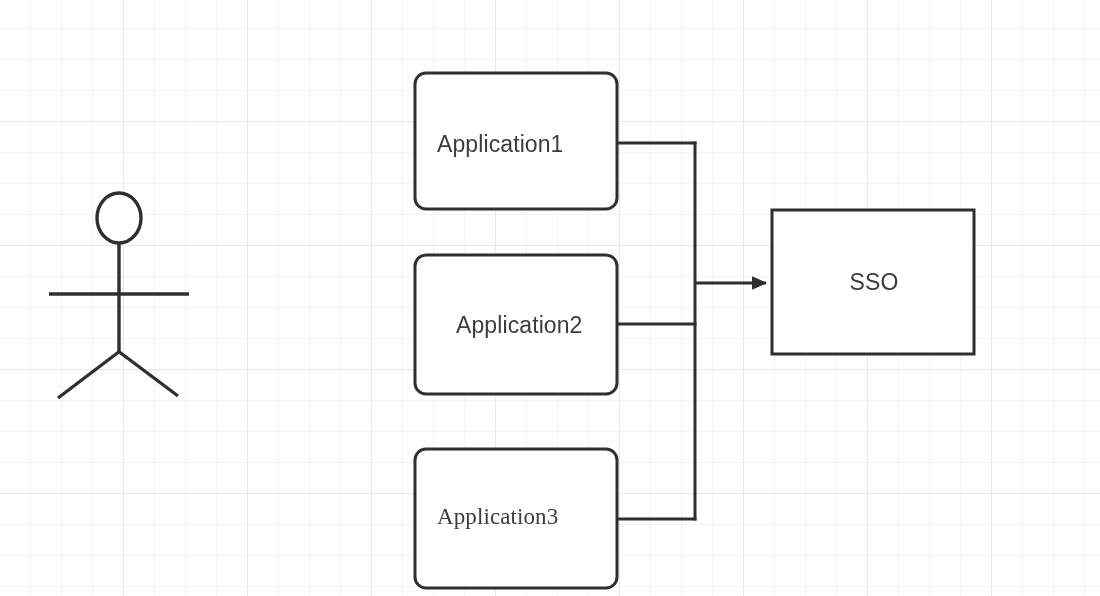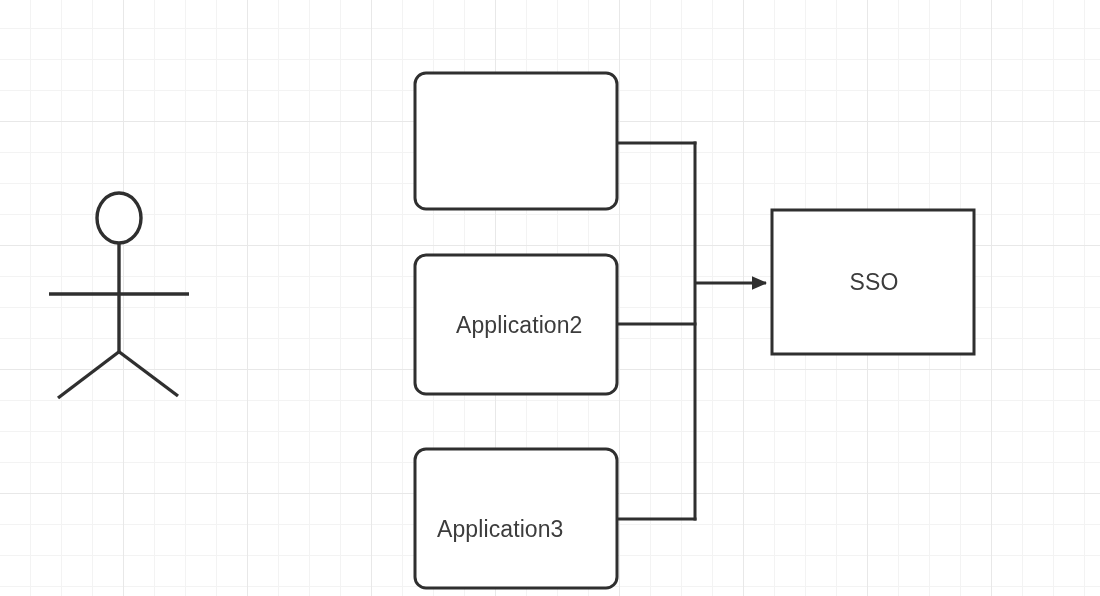--- a/index.html
+++ b/index.html
@@ -80,20 +80,21 @@
     </g>
 
     <g>
       <rect x="415" y="73" width="202" height="136" rx="11" ry="11" fill="#ffffff" stroke="#2f2f2f" stroke-width="3"></rect>
       <rect x="415" y="255" width="202" height="139" rx="11" ry="11" fill="#ffffff" stroke="#2f2f2f" stroke-width="3"></rect>
       <rect x="415" y="449" width="202" height="139" rx="11" ry="11" fill="#ffffff" stroke="#2f2f2f" stroke-width="3"></rect>
       <rect x="772" y="210" width="202" height="144" fill="#ffffff" stroke="#2f2f2f" stroke-width="3"></rect>
     </g>
   </svg>
 
+  <div class="node-label app-label" style="left:437px; top:133px;">Application1</div>
 
   <div class="node-label app-label" style="left:456px; top:314px;">Application2</div>
 
-  <div class="node-label app-label" style="left:437px; top:518px;">Application3</div>
+  <div class="node-label app-label" style="left:437px; top:505px;font-family:Liberation Serif, serif;">Application3</div>
 
   <div class="node-label sso-label" style="left:772px; top:271px; width:204px;">SSO</div>
 
 </div>
 
 </body></html>

